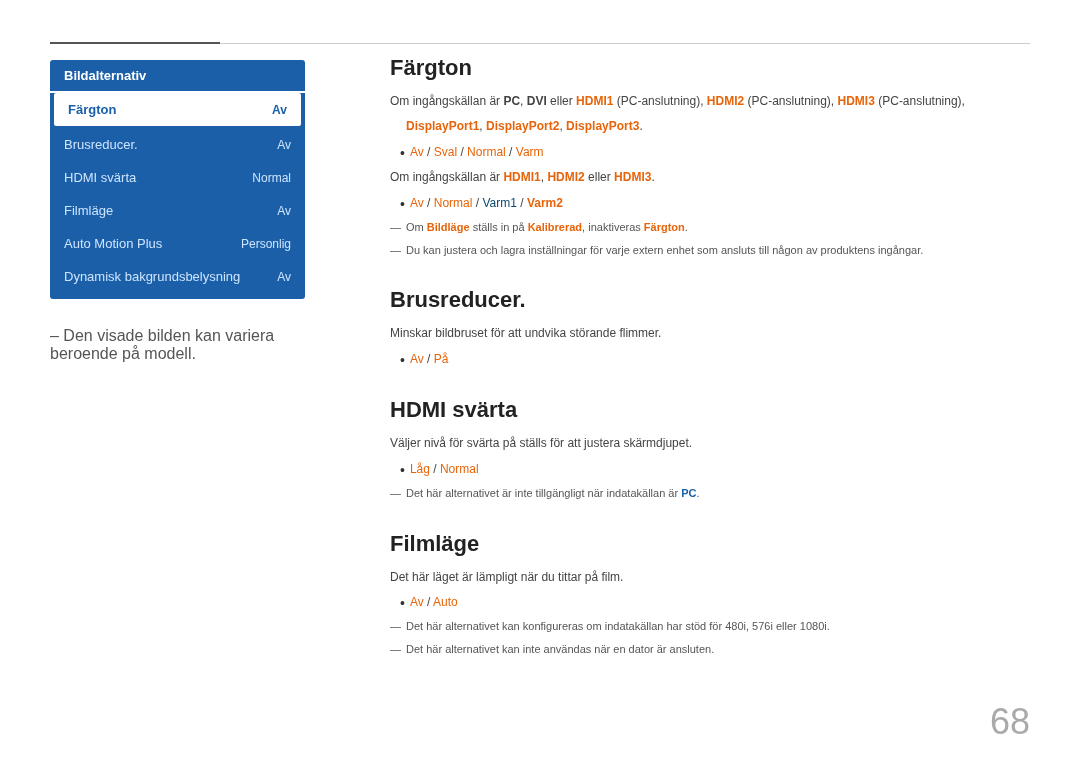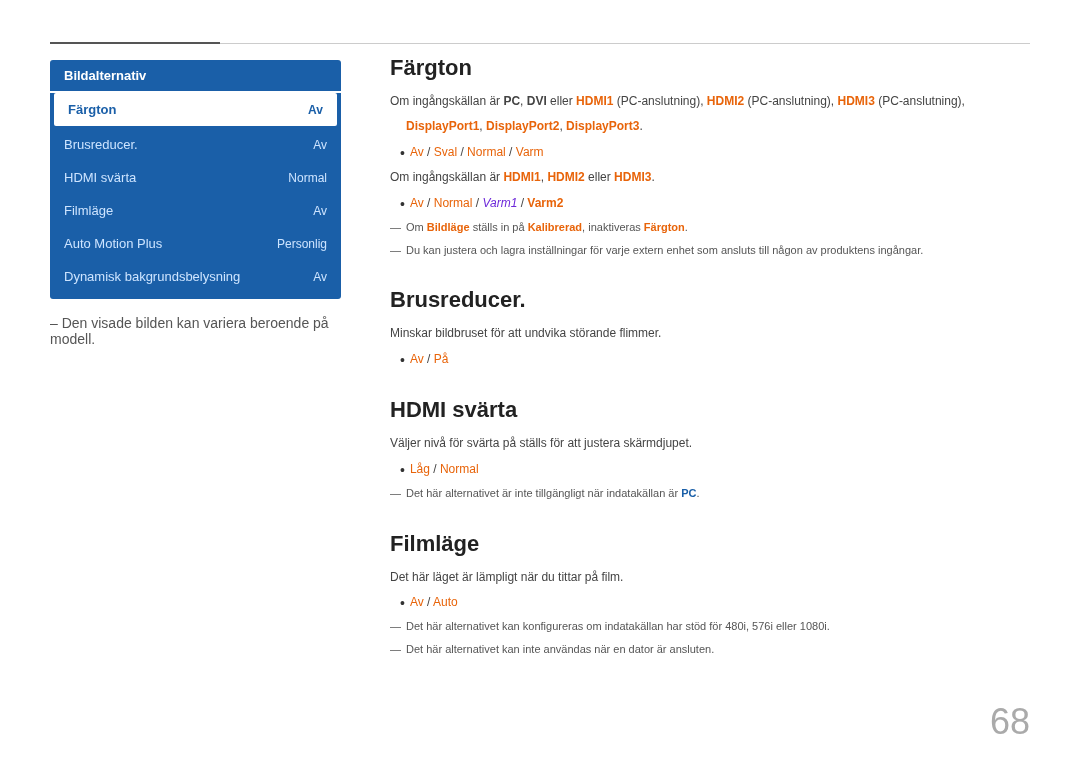--- a/index.html
+++ b/index.html
@@ -34,21 +34,21 @@
       height: 1px;
       background: #ccc;
       margin-top: 0.5px;
     }
 
     
     .sidebar {
       position: absolute;
       top: 60px;
       left: 50px;
-      width: 291px;
+      width: 255px;
     }
 
     .sidebar-title {
       background: #1a5fa8;
       color: #fff;
       font-size: 13px;
       font-weight: bold;
       padding: 8px 14px;
       border-radius: 3px 3px 0 0;
     }
@@ -80,22 +80,22 @@
     .sidebar-item.active .item-value {
       color: #1a5fa8;
     }
 
     .sidebar-item .item-value {
       color: #cde4ff;
       font-size: 12px;
     }
 
     .sidebar-note {
-      margin-top: 16px;
-      font-size: 14px;
+      margin-top: 28px;
+      font-size: 16px;
       color: #555;
     }
 
     
     .main-content {
       position: absolute;
       top: 55px;
       left: 390px;
       right: 50px;
       bottom: 50px;
@@ -217,21 +217,21 @@
         <p><span>Om ingångskällan är </span><span style="font-weight: bold;">PC</span><span>, </span><span style="font-weight: bold;">DVI</span><span> eller </span><span style="color: rgb(232, 100, 10); font-weight: bold;">HDMI1</span><span> (PC-anslutning), </span><span style="color: rgb(232, 100, 10); font-weight: bold;">HDMI2</span><span> (PC-anslutning), </span><span style="color: rgb(232, 100, 10); font-weight: bold;">HDMI3</span><span> (PC-anslutning),</span></p>
         <p><span style="color: rgb(232, 100, 10); font-weight: bold; padding-left: 16px;">DisplayPort1</span><span>, </span><span style="color: rgb(232, 100, 10); font-weight: bold;">DisplayPort2</span><span>, </span><span style="color: rgb(232, 100, 10); font-weight: bold;">DisplayPort3</span><span>.</span></p>
         <ul class="bullet-list">
           <li>
             <span><span style="color: rgb(232, 100, 10);">Av</span><span> / </span><span style="color: rgb(232, 100, 10);">Sval</span><span> / </span><span style="color: rgb(232, 100, 10);">Normal</span><span> / </span><span style="color: rgb(232, 100, 10);">Varm</span></span>
           </li>
         </ul>
         <p><span>Om ingångskällan är </span><span style="color: rgb(232, 100, 10); font-weight: bold;">HDMI1</span><span>, </span><span style="color: rgb(232, 100, 10); font-weight: bold;">HDMI2</span><span> eller </span><span style="color: rgb(232, 100, 10); font-weight: bold;">HDMI3</span><span>.</span></p>
         <ul class="bullet-list">
           <li>
-            <span><span style="color: rgb(232, 100, 10);">Av</span><span> / </span><span style="color: rgb(232, 100, 10);">Normal</span><span> / </span><span style="color: #6d28d9; font-style: italic;">Varm1</span><span> / </span><span style="color: rgb(232, 100, 10); font-weight: bold;">Varm2</span></span>
+            <span><span style="color: rgb(232, 100, 10);">Av</span><span> / </span><span style="color: rgb(232, 100, 10);">Normal</span><span> / </span><span style="color: #0c4a6e;">Varm1</span><span> / </span><span style="color: rgb(232, 100, 10); font-weight: bold;">Varm2</span></span>
           </li>
         </ul>
         <div class="note-line">
           <span><span>Om </span><span style="color: rgb(232, 100, 10); font-weight: bold;">Bildläge</span><span> ställs in på </span><span style="color: rgb(232, 100, 10); font-weight: bold;">Kalibrerad</span><span>, inaktiveras </span><span style="color: rgb(232, 100, 10); font-weight: bold;">Färgton</span><span>.</span></span>
         </div>
         <div class="note-line">
           <span><span>Du kan justera och lagra inställningar för varje extern enhet som ansluts till någon av produktens ingångar.</span></span>
         </div>
       </div>
     </div>

